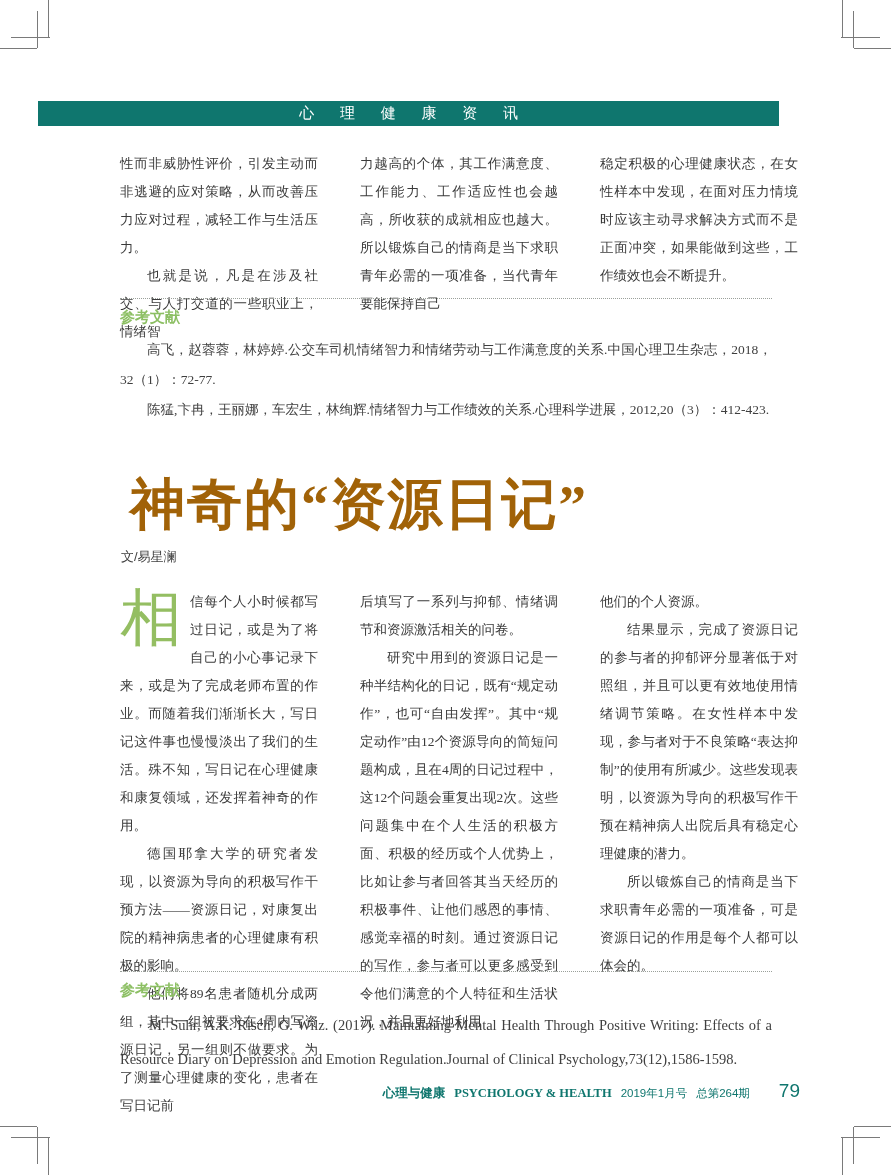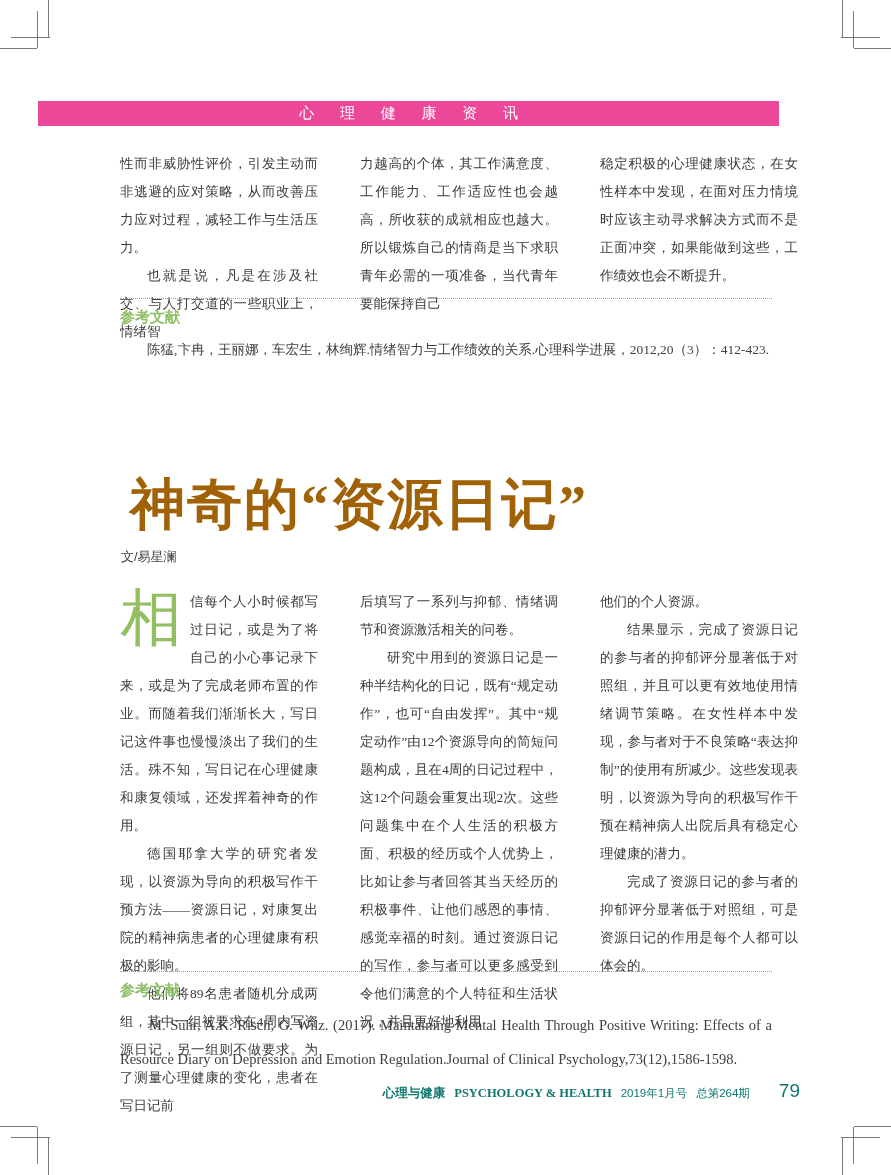--- a/index.html
+++ b/index.html
@@ -15,21 +15,21 @@
   .cm-v-inner{left:37px;top:11px;width:1px;height:37px;}
   .cm-h-inner{left:11px;top:37px;width:39px;height:1px;}
   .cm-h-outer{left:0;top:48px;width:37px;height:1px;}
   .cropmark.tl{left:0;top:0;}
   .cropmark.tr{right:0;top:0;transform:scaleX(-1);}
   .cropmark.bl{left:0;bottom:0;transform:scaleY(-1);}
   .cropmark.br{right:0;bottom:0;transform:scale(-1,-1);}
   
   .section-bar{
     position:absolute;left:38px;top:101px;width:741px;height:25px;
-    background:#ec4899;color:#ffffff;
+    background:#0f766e;color:#ffffff;
     display:flex;align-items:center;justify-content:center;
     font-size:15px;letter-spacing:11px;text-indent:11px;
     font-family:"Liberation Serif","DejaVu Serif",serif;
   }
   
   .cols{
     position:absolute;left:120px;width:652px;
     display:flex;gap:42px;
   }
   .col{width:198px;flex:0 0 198px;}
@@ -132,40 +132,41 @@
     <p>力越高的个体，其工作满意度、工作能力、工作适应性也会越高，所收获的成就相应也越大。所以锻炼自己的情商是当下求职青年必需的一项准备，当代青年要能保持自己</p>
   </div>
   <div class="col">
     <p>稳定积极的心理健康状态，在女性样本中发现，在面对压力情境时应该主动寻求解决方式而不是正面冲突，如果能做到这些，工作绩效也会不断提升。</p>
   </div>
 </div>
 
 <div class="divider d1"></div>
 <div class="refs r1">
   <h3>参考文献</h3>
+  <p>高飞，赵蓉蓉，林婷婷.公交车司机情绪智力和情绪劳动与工作满意度的关系.中国心理卫生杂志，2018，32（1）：72-77.</p>
   <p>陈猛,卞冉，王丽娜，车宏生，林绚辉.情绪智力与工作绩效的关系.心理科学进展，2012,20（3）：412-423.</p>
 </div>
 
 <h1 class="article-title">神奇的“资源日记”</h1>
 <div class="byline">文/易星澜</div>
 
 <div class="cols main">
   <div class="col">
     <p><span class="dropcap">相</span><span>信每个人小时候都写过日记，或是为了将自己的小心事记录下来，或是为了完成老师布置的作业。而随着我们渐渐长大，写日记这件事也慢慢淡出了我们的生活。殊不知，写日记在心理健康和康复领域，还发挥着神奇的作用。</span></p>
     <p class="indent">德国耶拿大学的研究者发现，以资源为导向的积极写作干预方法——资源日记，对康复出院的精神病患者的心理健康有积极的影响。</p>
     <p class="indent">他们将89名患者随机分成两组，其中一组被要求在4周内写资源日记，另一组则不做要求。为了测量心理健康的变化，患者在写日记前</p>
   </div>
   <div class="col">
     <p>后填写了一系列与抑郁、情绪调节和资源激活相关的问卷。</p>
     <p class="indent">研究中用到的资源日记是一种半结构化的日记，既有“规定动作”，也可“自由发挥”。其中“规定动作”由12个资源导向的简短问题构成，且在4周的日记过程中，这12个问题会重复出现2次。这些问题集中在个人生活的积极方面、积极的经历或个人优势上，比如让参与者回答其当天经历的积极事件、让他们感恩的事情、感觉幸福的时刻。通过资源日记的写作，参与者可以更多感受到令他们满意的个人特征和生活状况，并且更好地利用</p>
   </div>
   <div class="col">
     <p>他们的个人资源。</p>
     <p class="indent">结果显示，完成了资源日记的参与者的抑郁评分显著低于对照组，并且可以更有效地使用情绪调节策略。在女性样本中发现，参与者对于不良策略“表达抑制”的使用有所减少。这些发现表明，以资源为导向的积极写作干预在精神病人出院后具有稳定心理健康的潜力。</p>
-    <p class="indent">完成了资源日记的参与者的抑郁评分显著低于对照组，可是资源日记的作用是每个人都可以体会的。</p>
+    <p class="indent">所以锻炼自己的情商是当下求职青年必需的一项准备，可是资源日记的作用是每个人都可以体会的。</p>
   </div>
 </div>
 
 <div class="divider d2"></div>
 <div class="refs r2">
   <h3>参考文献</h3>
   <p>M. Suhr, A.K. Risch, G. Wilz. (2017). Maintaining Mental Health Through Positive Writing: Effects of a Resource Diary on Depression and Emotion Regulation.Journal of Clinical Psychology,73(12),1586-1598.</p>
 </div>
 
 <div class="footer">

